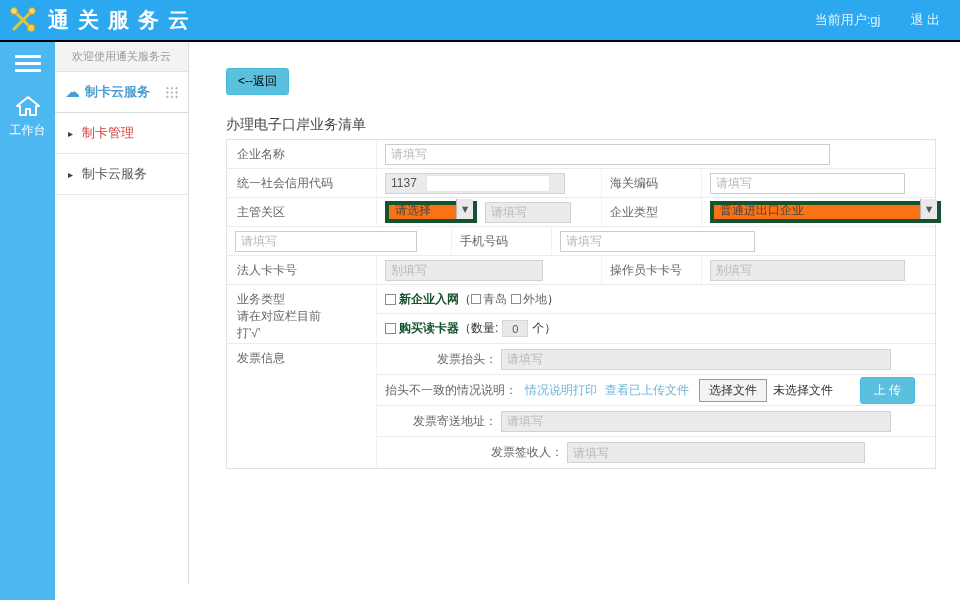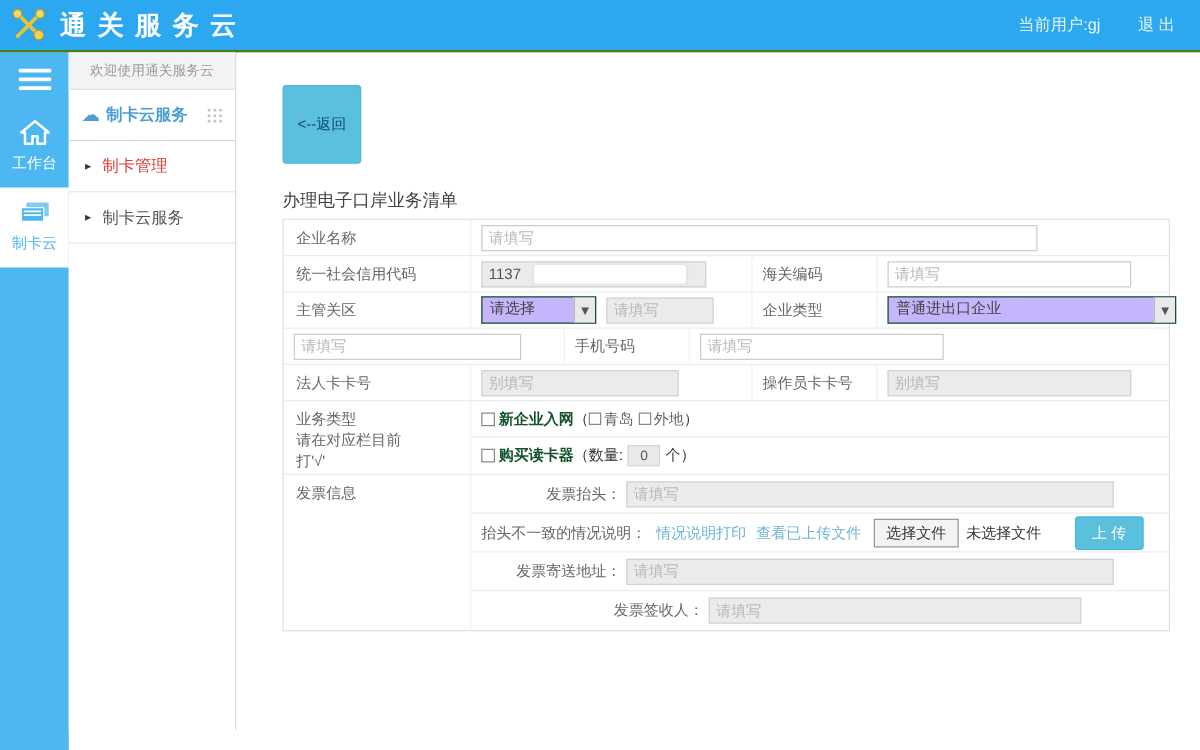--- a/index.html
+++ b/index.html
@@ -2,21 +2,21 @@
 <html><head>
 <meta charset="utf-8">
 <style>
   * { margin:0; padding:0; box-sizing:border-box; }
   html,body { width:960px; height:600px; overflow:hidden; background:#fff;
     font-family:"Liberation Sans","DejaVu Sans",sans-serif; }
 
   
   .header { position:absolute; left:0; top:0; width:960px; height:42px;
     background:#2ba8f0; display:flex; align-items:center;
-    border-bottom:2px solid #4d7c0f; }
+    border-bottom:2px solid #000000; }
   .logo { width:30px; height:30px; margin-left:8px; flex:0 0 auto; }
   .app-title { color:#fff; font-size:21px; font-weight:bold; letter-spacing:9px;
     margin-left:10px; white-space:nowrap; }
   .header-right { margin-left:auto; display:flex; align-items:center; gap:30px;
     margin-right:20px; color:#e8f5ff; font-size:13px; }
   .logout { cursor:pointer; }
 
   
   .rail { position:absolute; left:0; top:42px; width:55px; height:558px;
     background:#4db7f2; }
@@ -44,22 +44,22 @@
   .menu-item { display:flex; align-items:center; height:41px;
     border-bottom:1px solid #e8e8e8; font-size:13px; color:#555;
     padding-left:13px; gap:9px; cursor:pointer; }
   .menu-item .bullet { color:#3a3a3a; font-size:10px;
     font-family:"DejaVu Sans",sans-serif; }
   .menu-item.active .mi-label { color:#dc3d36; }
 
   
   .content { position:absolute; left:190px; top:42px; width:770px; height:558px;
     background:#fff; padding:26px 0 0 36px; }
-  .back-btn { display:inline-block; background:#5bc0de; color:#0c4a6e;
-    font-size:12px; padding:22px 11px; border-radius:3px;
+  .back-btn { display:inline-block; background:#5bc0de; color:#000000;
+    font-size:12px; padding:4px 11px; border-radius:3px;
     border:1px solid #46b8da; cursor:pointer; }
   .page-title { margin-top:21px; font-size:14px; color:#444; }
 
   .tbl { margin-top:5px; width:710px; border:1px solid #e2e2e2;
     font-size:12px; color:#666; }
   .trow { display:flex; align-items:stretch; border-bottom:1px solid #ececec; }
   .trow:last-child { border-bottom:none; }
   .cell { display:flex; align-items:center; padding:0 8px;
     border-right:1px solid #f1f1f1; min-height:28px; }
   .cell.lab { width:150px; padding-left:10px; flex:0 0 auto; }
@@ -74,22 +74,22 @@
     color:#555; background:#fff; font-family:inherit; }
   .inp::placeholder { color:#b8b8b8; }
   .inp.dis { background:#ebebeb; border-color:#d2d2d2; }
   .inp-wrap { position:relative; display:inline-flex; }
   .redact { position:absolute; left:42px; top:3px; width:122px; height:15px;
     background:#fff; border-radius:2px; box-shadow:0 0 2px rgba(0,0,0,.08); }
 
   .w445{width:445px;} .w180{width:180px;} .w195{width:195px;} .w182{width:182px;}
   .w158{width:158px;} .w86{width:86px;} .w390{width:390px;} .w298{width:298px;}
 
-  .sel { display:inline-flex; align-items:flex-start; height:22px;
-    border:1px solid #14532d; background:#c4b5fd; font-size:12px; color:#444;
+  .sel { display:inline-flex; align-items:flex-end; height:22px;
+    border:4px solid #14532d; background:#f97316; font-size:12px; color:#444;
     padding-left:6px; cursor:pointer; }
   .sel .sel-text { flex:1 1 auto; white-space:nowrap; overflow:hidden; }
   .sel .arrow-box { margin-left:6px; width:17px; height:20px; background:#e9e9e9;
     border-left:1px solid #b7b7b7; display:flex; align-items:center;
     justify-content:center; font-size:8px; color:#555; flex:0 0 auto;
     font-family:"DejaVu Sans",sans-serif; }
   .sel.w92{width:92px;} .sel.w231{width:231px;}
   .gap8{ width:8px; flex:0 0 auto; }
 
   .subcol { flex:1 1 auto; display:flex; flex-direction:column; }
@@ -144,29 +144,20 @@
     <i></i>
       <i></i>
       <i></i>
   </div>
   <div class="rail-item">
     <svg width="26" height="22" viewBox="0 0 26 22">
       <path d="M13 2 L24 11 H21 V20 H15 V14 H11 V20 H5 V11 H2 Z" fill="none" stroke="#ffffff" stroke-width="2" stroke-linejoin="round"></path>
     </svg>
     <span>工作台</span>
   </div>
-  <div class="rail-item selected">
-    <svg width="28" height="22" viewBox="0 0 28 22">
-      <rect x="7" y="3" width="18" height="11" rx="1" fill="#7ecbf5"></rect>
-      <rect x="3" y="7" width="18" height="11" rx="1" fill="#4db7f2" stroke="#ffffff" stroke-width="1"></rect>
-      <line x1="5" y1="10" x2="19" y2="10" stroke="#ffffff" stroke-width="1.4"></line>
-      <line x1="5" y1="13" x2="19" y2="13" stroke="#ffffff" stroke-width="1.4"></line>
-    </svg>
-    <span>制卡云</span>
-  </div>
 </div>
 
 <div class="sidebar">
   <div class="welcome">欢迎使用通关服务云</div>
   <div class="section-row">
     <span class="cloud-icon">☁</span>
     <span>制卡云服务</span>
     <span class="grid-icon"></span>
   </div>
   <div class="menu-item active">

